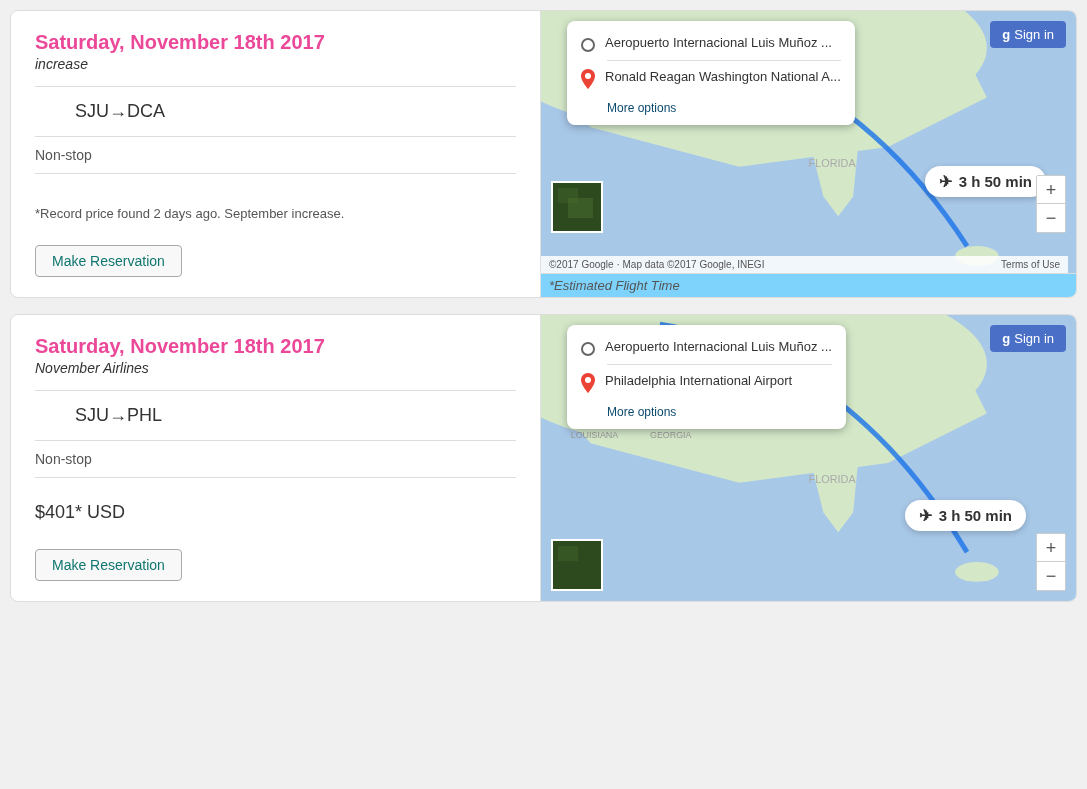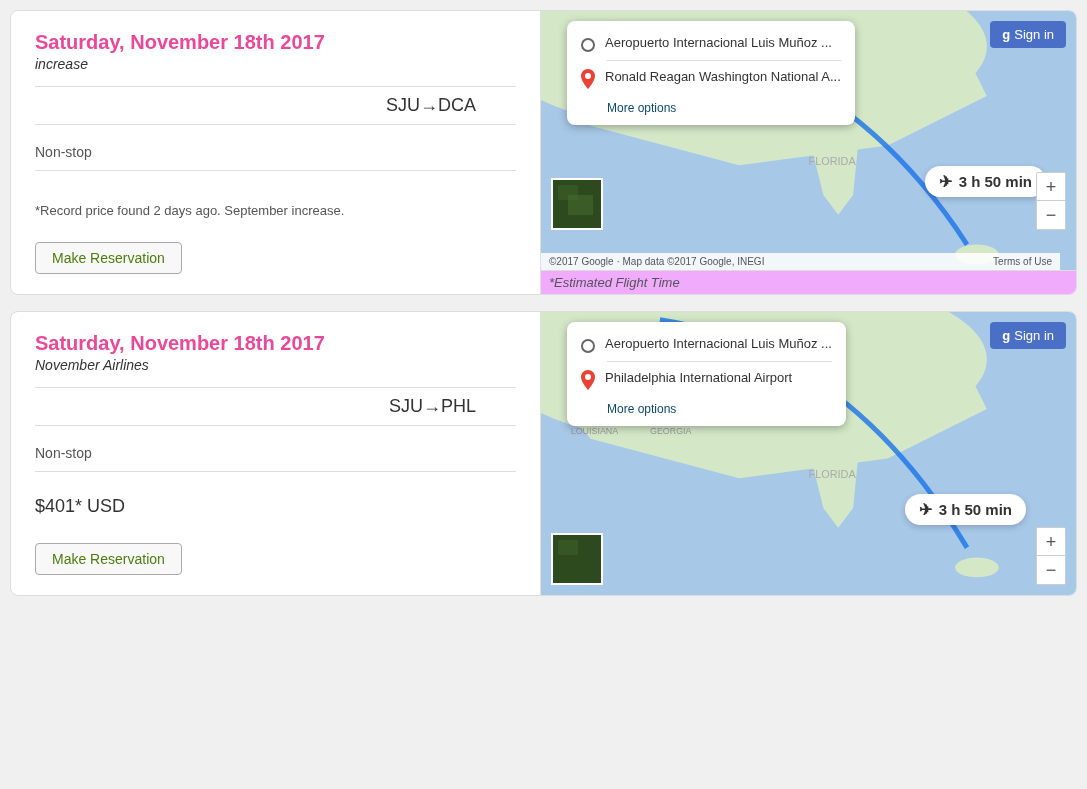--- a/index.html
+++ b/index.html
@@ -40,25 +40,25 @@
     .airline-name {
       font-style: italic;
       font-size: 14px;
       color: #333;
       margin-bottom: 14px;
     }
 
     .route-row {
       display: flex;
       align-items: center;
-      justify-content: flex-end;
+      justify-content: flex-start;
       border-top: 1px solid #ddd;
       border-bottom: 1px solid #ddd;
-      padding: 8px 40px;
-      margin-bottom: 9px;
+      padding: 14px 40px;
+      margin-bottom: 0;
     }
 
     .airport-code {
       font-size: 18px;
       color: #333;
       font-weight: normal;
     }
 
     .arrow {
       font-size: 18px;
@@ -88,21 +88,21 @@
       color: #555;
       margin-bottom: 16px;
     }
 
     .reservation-btn {
       display: inline-block;
       padding: 7px 16px;
       border: 1px solid #aaa;
       border-radius: 4px;
       background: #f8f8f8;
-      color: #4d7c0f;
+      color: #0f766e;
       font-size: 14px;
       cursor: pointer;
       width: fit-content;
     }
 
     
     .map-svg {
       width: 100%;
       height: 100%;
       position: absolute;
@@ -248,33 +248,33 @@
       border: 2px solid white;
       z-index: 10;
       overflow: hidden;
     }
 
     
     .map-footer {
       position: absolute;
       bottom: 0;
       left: 0;
-      right: 16px;
+      right: 8px;
       background: rgba(255,255,255,0.85);
       font-size: 10px;
       color: #555;
       padding: 3px 8px;
       z-index: 10;
       display: flex;
       justify-content: space-between;
     }
 
     
     .est-flight-label {
-      background: #f0abfc;
+      background: #7dd3fc;
       padding: 4px 8px;
       font-size: 13px;
       color: #555;
       font-style: italic;
       border-top: 1px solid #ddd;
     }
 
     .map-container {
       flex: 1;
       position: relative;

